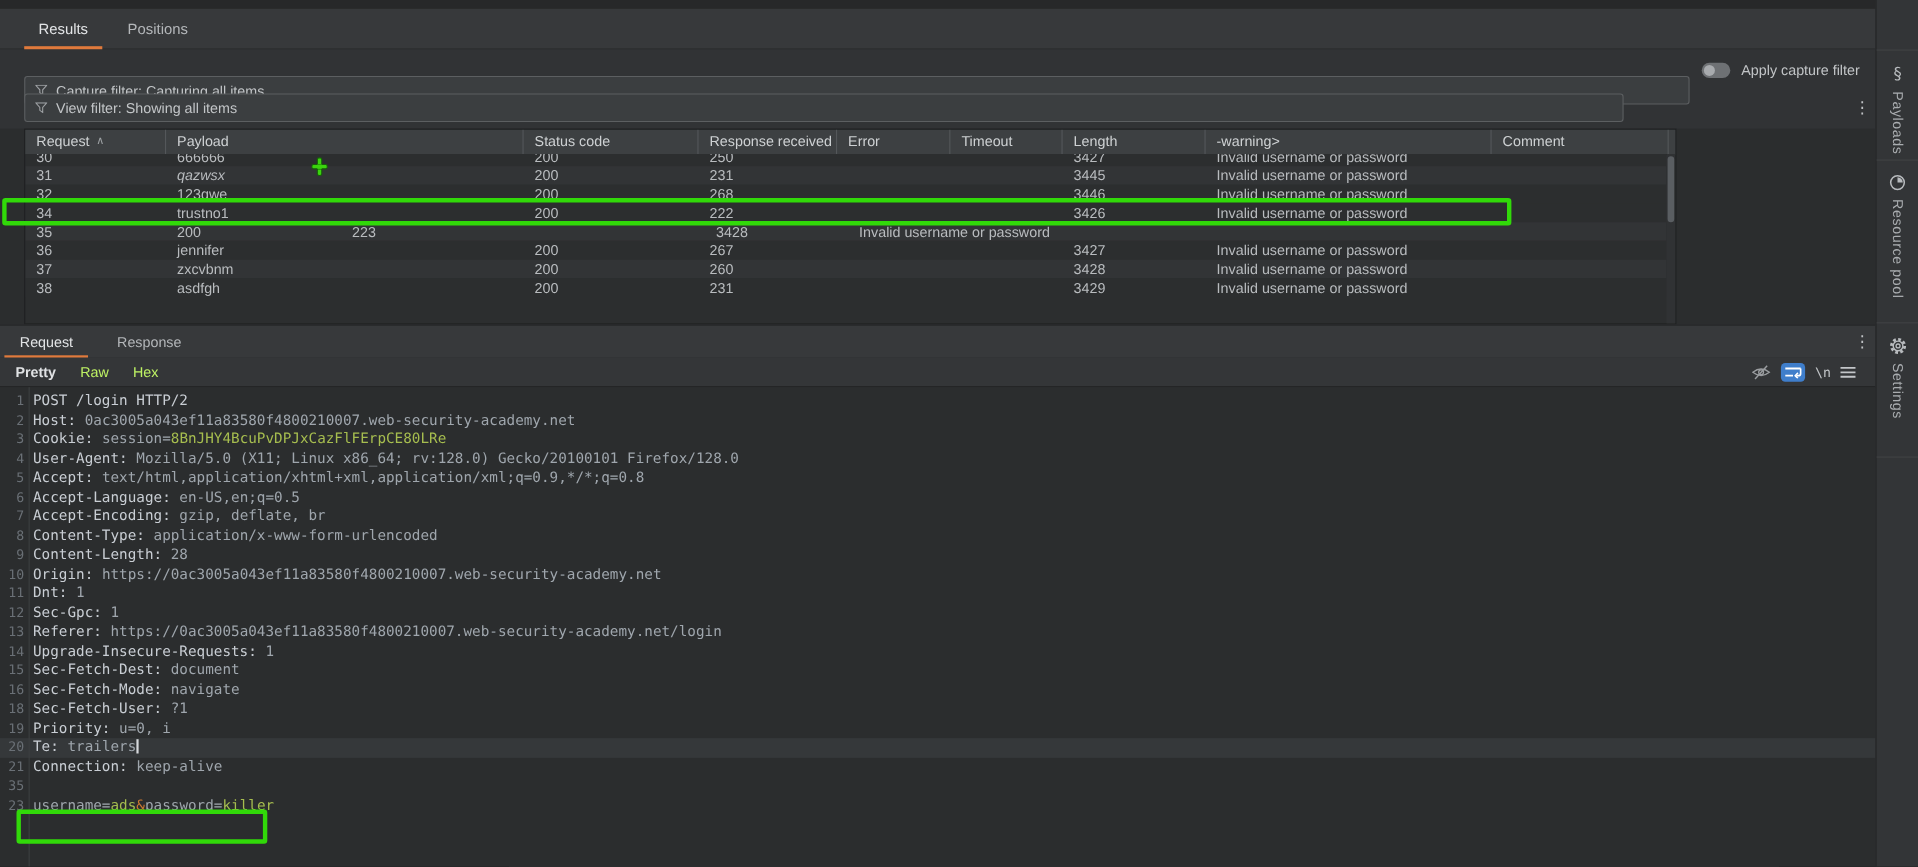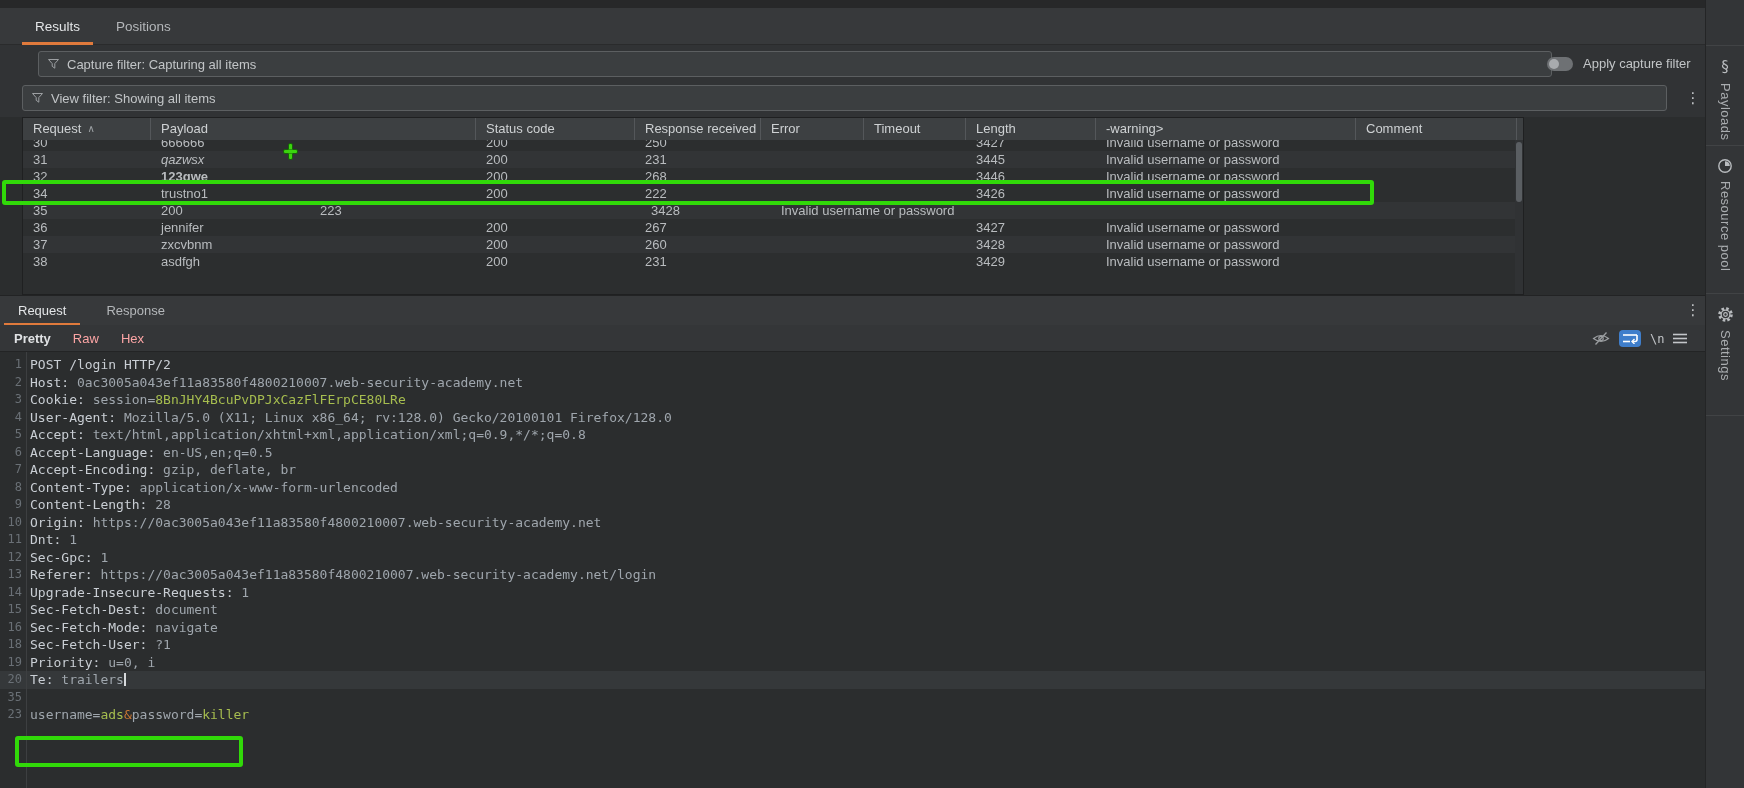--- a/index.html
+++ b/index.html
@@ -15,22 +15,22 @@
     padding-left:22px;box-sizing:border-box;gap:10px;}
   .ttab{position:relative;height:100%;display:flex;align-items:center;
     padding:0 13px;font-size:13.5px;color:#b4b7ba;cursor:default;}
   .ttab.on{color:#e3e5e7;}
   .tab-underline{position:absolute;left:0;right:0;bottom:-1px;height:3px;background:#e07a3c;}
   
   #filter-region{left:0;top:45px;width:1705px;height:72px;background:#313335;}
   .filterbar{position:absolute;height:26px;background:#3b3e40;border:1px solid #5c5f61;
     border-radius:3px;display:flex;align-items:center;box-sizing:border-box;
     font-size:13px;color:#c2c5c7;gap:8px;padding-left:9px;}
-  #capture-bar{left:22px;top:6px;width:1514px;margin-left:16px;}
-  #view-bar{left:22px;top:40px;width:1645px;}
+  #capture-bar{left:22px;top:24px;width:1514px;}
+  #view-bar{left:22px;top:40px;width:1454px;}
   .toggle{position:absolute;left:1547px;top:12px;width:26px;height:14px;border-radius:7px;
     background:#6e7174;}
   .toggle .knob{position:absolute;left:2px;top:2px;width:10px;height:10px;border-radius:50%;
     background:#a8abae;}
   #toggle-label{position:absolute;left:1583px;top:6px;height:26px;line-height:26px;
     font-size:13px;color:#c2c5c7;}
   .dots{width:18px;text-align:center;font-size:15px;color:#c0c3c6;cursor:default;
     font-family:"DejaVu Sans",sans-serif;}
   #view-dots{position:absolute;left:1684px;top:40px;height:26px;line-height:26px;}
   
@@ -55,21 +55,21 @@
     background:#5a5e62;}
   
   #msg-tabbar{left:0;top:295px;width:1705px;height:30px;background:#37393b;
     border-top:1px solid #222324;display:flex;align-items:center;padding-left:4px;
     box-sizing:border-box;gap:12px;}
   #msg-dots{position:absolute;left:1684px;top:295px;height:30px;line-height:30px;}
   
   #mode-row{left:0;top:325px;width:1705px;height:27px;background:#343638;
     border-bottom:1px solid #232425;display:flex;align-items:center;padding-left:14px;
     box-sizing:border-box;gap:22px;}
-  .mode{font-size:13px;color:#fca5a5;cursor:default;}
+  .mode{font-size:13px;color:#bef264;cursor:default;}
   .mode.on{color:#e0e2e4;font-weight:bold;}
   .icon-group{position:absolute;left:1592px;top:325px;height:27px;display:flex;
     align-items:center;gap:9px;}
   .wrap-icon{width:22px;height:17px;border-radius:4px;background:#3f7ecb;display:flex;
     align-items:center;justify-content:center;}
   .nl-icon{font-family:"DejaVu Sans Mono",monospace;font-size:12px;color:#c3c6c9;}
   
   #editor{left:0;top:352px;width:1705px;height:436px;background:#2b2d2e;padding-top:4px;
     box-sizing:border-box;cursor:text;}
   .eline{position:relative;height:17.5px;line-height:17.5px;padding-left:30px;
@@ -162,21 +162,21 @@
           <div class="tcell" style="width: 159px;">200</div>
           <div class="tcell" style="width: 126px;">231</div>
           <div class="tcell" style="width: 103px;"></div>
           <div class="tcell" style="width: 102px;"></div>
           <div class="tcell" style="width: 130px;">3445</div>
           <div class="tcell" style="width: 260px;">Invalid username or password</div>
           <div class="tcell" style="width: 161px;"></div>
         </div>
         <div class="trow even" style="">
           <div class="tcell" style="width: 128px;">32</div>
-          <div class="tcell" style="width: 325px; font-weight: bold;">123qwe</div>
+          <div class="tcell" style="width: 325px;">123qwe</div>
           <div class="tcell" style="width: 159px;">200</div>
           <div class="tcell" style="width: 126px;">268</div>
           <div class="tcell" style="width: 103px;"></div>
           <div class="tcell" style="width: 102px;"></div>
           <div class="tcell" style="width: 130px;">3446</div>
           <div class="tcell" style="width: 260px;">Invalid username or password</div>
           <div class="tcell" style="width: 161px;"></div>
         </div>
         <div class="trow even" style="">
           <div class="tcell" style="width: 128px;">34</div>
@@ -284,20 +284,21 @@
       <div class="eline"><span class="lnum">10</span><span class="c-name">Origin: </span><span class="c-value">https://0ac3005a043ef11a83580f4800210007.web-security-academy.net</span></div>
       <div class="eline"><span class="lnum">11</span><span class="c-name">Dnt: </span><span class="c-value">1</span></div>
       <div class="eline"><span class="lnum">12</span><span class="c-name">Sec-Gpc: </span><span class="c-value">1</span></div>
       <div class="eline"><span class="lnum">13</span><span class="c-name">Referer: </span><span class="c-value">https://0ac3005a043ef11a83580f4800210007.web-security-academy.net/login</span></div>
       <div class="eline"><span class="lnum">14</span><span class="c-name">Upgrade-Insecure-Requests: </span><span class="c-value">1</span></div>
       <div class="eline"><span class="lnum">15</span><span class="c-name">Sec-Fetch-Dest: </span><span class="c-value">document</span></div>
       <div class="eline"><span class="lnum">16</span><span class="c-name">Sec-Fetch-Mode: </span><span class="c-value">navigate</span></div>
       <div class="eline"><span class="lnum">18</span><span class="c-name">Sec-Fetch-User: </span><span class="c-value">?1</span></div>
       <div class="eline"><span class="lnum">19</span><span class="c-name">Priority: </span><span class="c-value">u=0, i</span></div>
       <div class="eline cur"><span class="lnum">20</span><span class="c-name">Te: </span><span class="c-value">trailers</span><span class="caret"></span></div>
+      <div class="eline"><span class="lnum">21</span><span class="c-name">Connection: </span><span class="c-value">keep-alive</span></div>
       <div class="eline"><span class="lnum">35</span></div>
       <div class="eline"><span class="lnum">23</span><span class="c-value">username=</span><span class="c-token">ads</span><span class="c-amp">&amp;</span><span class="c-value">password=</span><span class="c-token">killer</span></div>
     </div>
   <div class="abs" id="gutter-line"></div>
 
   <div class="green-box" id="row-box"></div>
   <div class="green-box" id="body-box"></div>
   <svg class="abs" id="plus-cursor" viewBox="0 0 15 17">
       <rect x="5.5" y="0.5" width="4" height="16" rx="1.5" fill="#3bd40e" stroke="#17610a" stroke-width="1"></rect>
       <rect x="0.5" y="6.5" width="14" height="4" rx="1.5" fill="#3bd40e" stroke="#17610a" stroke-width="1"></rect>

